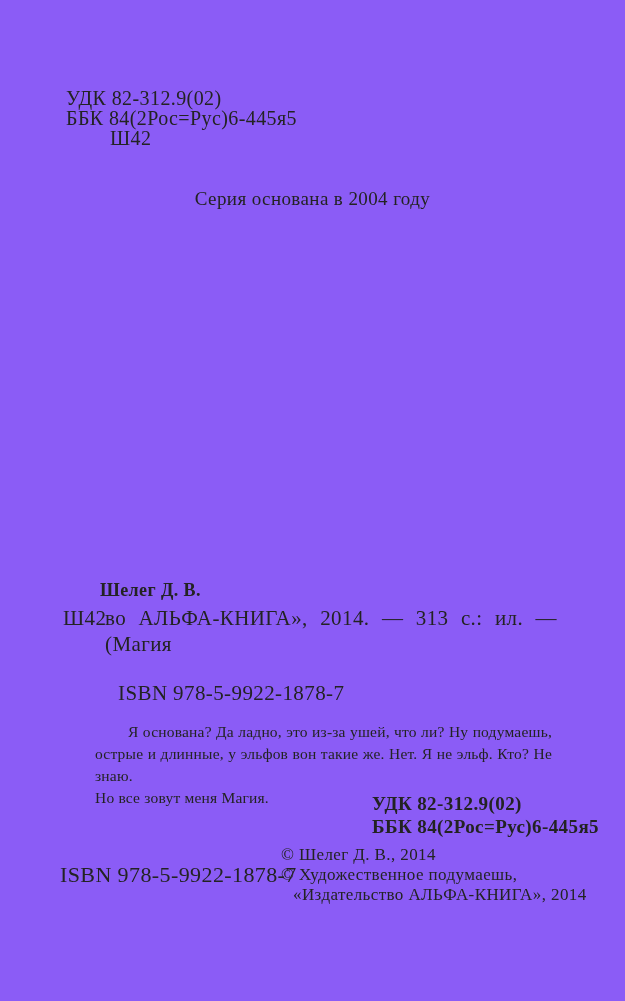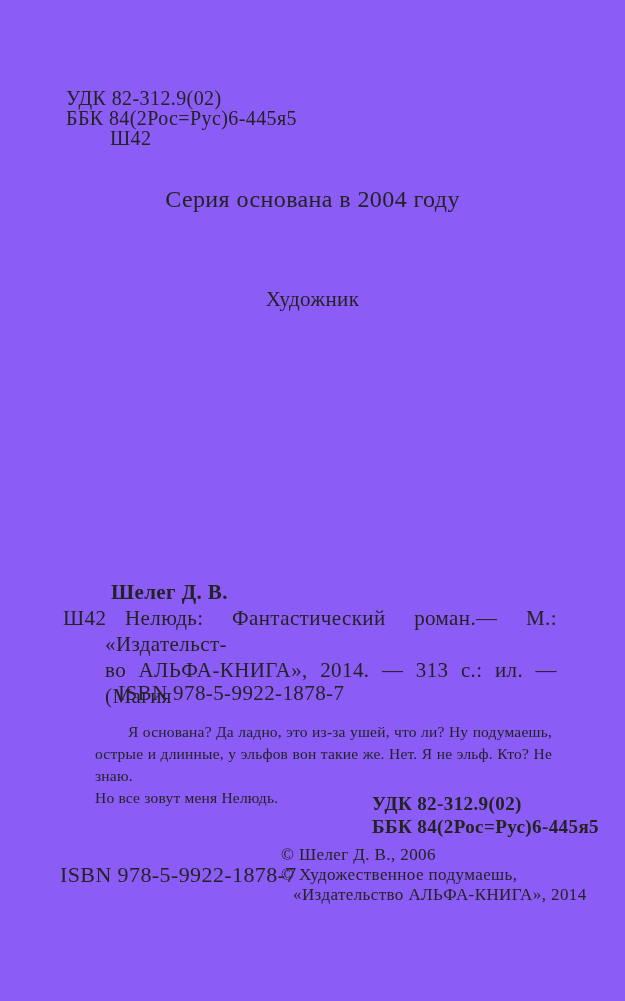--- a/index.html
+++ b/index.html
@@ -17,28 +17,28 @@
     letter-spacing: 0.4px;
     overflow: hidden;
   }
   .abs { position: absolute; }
 
   
   .top-codes { left: 66px; top: 88px; font-size: 20px; line-height: 20px; }
   .top-codes .indent { padding-left: 44px; }
 
   
-  .series { left: 0; top: 185px; width: 625px; text-align: center; font-size: 24px; line-height: 28px; }
+  .series { left: 0; top: 185px; width: 625px; text-align: center; font-size: 19px; line-height: 28px; }
 
   
   .artist { left: 0; top: 285px; width: 625px; text-align: center; font-size: 21px; line-height: 28px; }
   .artist .name { font-weight: bold; }
 
   
-  .catalog-author { left: 111px; top: 580px; font-size: 21px; font-weight: bold; }
+  .catalog-author { left: 100px; top: 580px; font-size: 18px; font-weight: bold; }
   .catalog { left: 105px; top: 605px; width: 452px; font-size: 21px; line-height: 26px; }
   .catalog .code { position: absolute; left: -42px; top: 0; }
   .just { text-align: justify; text-align-last: justify; }
   .cat-line-1 { text-indent: 20px; }
 
   .isbn-mid { left: 118px; top: 681px; font-size: 21px; }
 
   
   .annotation { left: 95px; top: 721px; width: 457px; font-size: 15.5px; line-height: 22px; letter-spacing: 0.2px; }
   .ann-line-1 { text-indent: 33px; }
@@ -60,45 +60,43 @@
     <div>УДК 82-312.9(02)</div>
     <div>ББК 84(2Рос=Рус)6-445я5</div>
     <div class="indent">Ш42</div>
   </div>
 
   <div class="abs series">
     <div>Серия основана в 2004 году</div>
   </div>
 
   <div class="abs artist">
-    <div>Художник</div>
   </div>
 
   <div class="abs catalog-author">Шелег Д. В.</div>
 
   <div class="abs catalog">
     <span class="code">Ш42</span>
-    <div class="just cat-line-1">Нелюдь: Фантастический роман.— М.: «Издательст-</div>
     <div class="just">во АЛЬФА-КНИГА», 2014. — 313 с.: ил. — (Магия</div>
   </div>
 
   <div class="abs isbn-mid">ISBN 978-5-9922-1878-7</div>
 
   <div class="abs annotation">
     <div class="just ann-line-1">Я основана? Да ладно, это из-за ушей, что ли? Ну подумаешь,</div>
     <div class="just">острые и длинные, у эльфов вон такие же. Нет. Я не эльф. Кто? Не знаю.</div>
-    <div>Но все зовут меня Нелюдь.</div>
+    <div>Но все зовут меня Магия.</div>
   </div>
 
   <div class="abs codes-right">
     <div>УДК 82-312.9(02)</div>
     <div>ББК 84(2Рос=Рус)6-445я5</div>
   </div>
 
   <div class="abs footer-isbn">ISBN 978-5-9922-1878-7</div>
 
   <div class="abs footer-copy">
-    <div>© Шелег Д. В., 2006</div>
+    <div>© Шелег Д. В., 2014</div>
     <div>© Художественное подумаешь,</div>
     <div class="indent">«Издательство АЛЬФА-КНИГА», 2014</div>
   </div>
 
 </div>
 
 </body></html>

